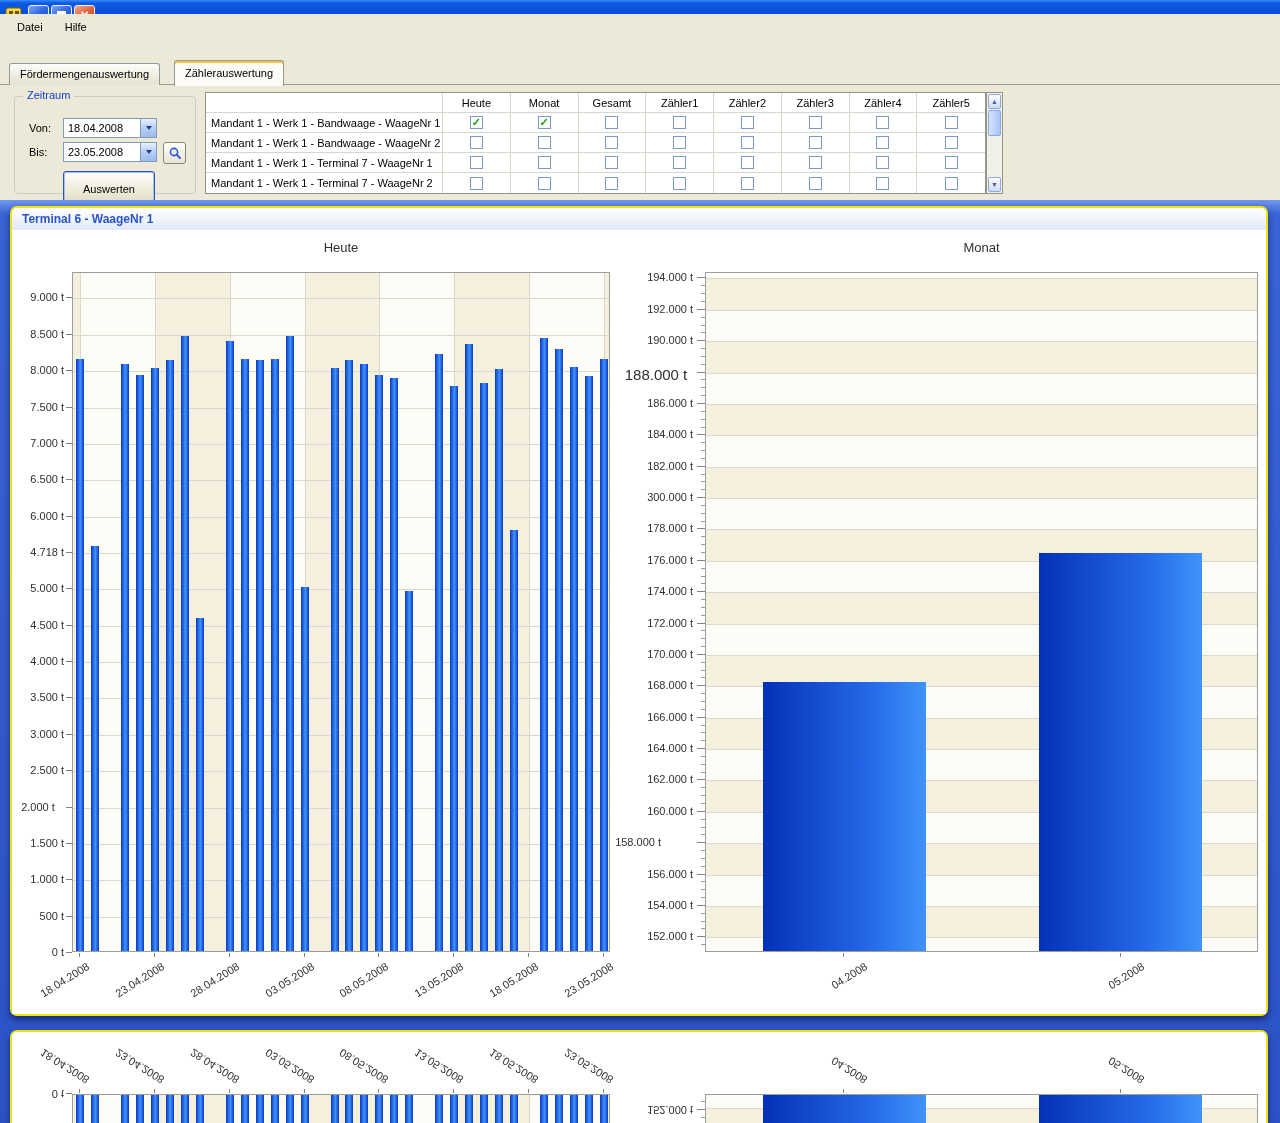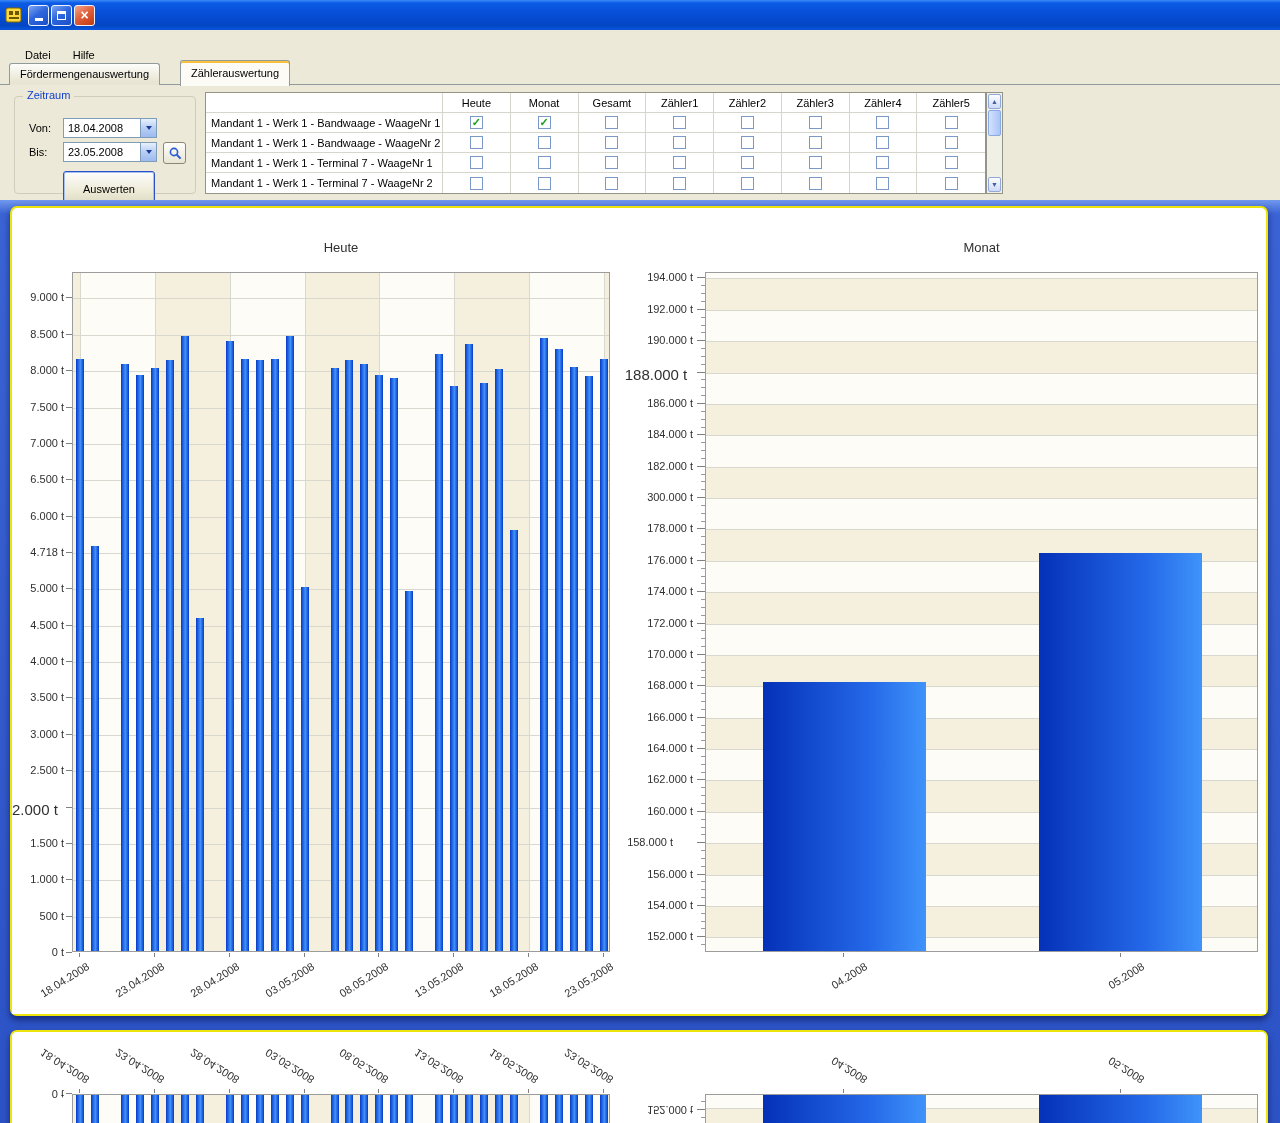--- a/index.html
+++ b/index.html
@@ -20,26 +20,26 @@
   .app-icon { width: 18px; height: 18px; margin-right: 5px; flex: none; }
   .titletext { color: #fff; font-weight: bold; font-size: 13px; text-shadow: 1px 1px 2px #03257a; flex: 1; }
   .winbtns { display: flex; gap: 2px; }
   .wbtn { width: 21px; height: 21px; border-radius: 3px; border: 1px solid #eef2ff;
           display: flex; align-items: center; justify-content: center; color: #fff; }
   .wbtn.minb, .wbtn.maxb { background: linear-gradient(145deg, #7fa6f4 0%, #2f66dd 45%, #1b4fc8 100%); }
   .wbtn.closeb { background: linear-gradient(145deg, #f3a88c 0%, #e1613c 45%, #c2380f 100%); font-size: 14px; font-weight: bold; }
   .glyph-min { width: 8px; height: 3px; background: #fff; margin-top: 9px; }
   .glyph-max { width: 9px; height: 9px; border: 1px solid #fff; border-top: 3px solid #fff; }
   
-  .menubar { position: absolute; top: 42px; left: 0; right: 0; height: 26px; background: #ece9d8;
-             display: flex; align-items: center; padding-left: 14px; }
+  .menubar { position: absolute; top: 14px; left: 0; right: 0; height: 26px; background: #ece9d8;
+             display: flex; align-items: center; padding-left: 6px; }
   .menu-item { padding: 4px 11px; }
   
   .tab-baseline { position: absolute; top: 84px; left: 0; right: 0; height: 1px; background: #919b9c; z-index: 1; }
-  .tabstrip { position: absolute; top: 59px; left: 9px; height: 26px; display: flex; align-items: flex-end; gap: 20px; z-index: 2; }
+  .tabstrip { position: absolute; top: 59px; left: 9px; height: 26px; display: flex; align-items: flex-end; gap: 14px; z-index: 2; }
   .tab { border: 1px solid #919b9c; border-bottom: none; border-radius: 3px 3px 0 0;
          padding: 0 10px; height: 22px; line-height: 21px;
          background: linear-gradient(#fdfdfb, #e8e5d2 85%); position: relative; }
   .tab.active { background: #fcfbf6; height: 26px; line-height: 24px; margin-bottom: -1px; z-index: 3;
                 box-shadow: inset 0 2px 0 #f8c23c; }
   
   .zeitraum { position: absolute; left: 14px; top: 96px; width: 182px; height: 98px;
               border: 1px solid #cfccba; border-radius: 4px; }
   .zeitraum .legend { position: absolute; top: -8px; left: 8px; background: #ece9d8; padding: 0 4px; color: #1340cc; }
   .zlabel { position: absolute; left: 14px; }
@@ -283,20 +283,23 @@
       <span>▲</span>
     </div>
   <div class="sb-thumb"></div>
   <div class="sb-btn sb-down">
       <span>▼</span>
     </div>
 </div>
 
 <div class="content">
   <div class="panel panel1">
+    <div class="panel-header">
+      <span>Terminal 6 - WaageNr 1</span>
+    </div>
     <div class="panel-body" id="p1">
         <div style="position: absolute; left: 60px; top: 10px; width: 538px; text-align: center; font-size: 13px; color: rgb(48, 48, 48);">Heute</div>
         <div style="position: absolute; left: 60px; top: 42px; width: 538px; height: 680px; background: rgb(253, 252, 246); border: 1px solid rgb(156, 156, 156); overflow: hidden;">
           <div style="position: absolute; left: 0px; top: 0px; width: 7.47222px; height: 100%; background: rgb(245, 239, 221);"></div>
           <div style="position: absolute; left: 82.1944px; top: 0px; width: 74.7222px; height: 100%; background: rgb(245, 239, 221);"></div>
           <div style="position: absolute; left: 231.639px; top: 0px; width: 74.7222px; height: 100%; background: rgb(245, 239, 221);"></div>
           <div style="position: absolute; left: 381.083px; top: 0px; width: 74.7222px; height: 100%; background: rgb(245, 239, 221);"></div>
           <div style="position: absolute; left: 530.528px; top: 0px; width: 7.47222px; height: 100%; background: rgb(245, 239, 221);"></div>
           <div style="position: absolute; left: 0px; top: 643.636px; width: 100%; height: 1px; background: rgb(216, 216, 206);"></div>
           <div style="position: absolute; left: 0px; top: 607.273px; width: 100%; height: 1px; background: rgb(216, 216, 206);"></div>
@@ -357,21 +360,21 @@
           <div style="position: absolute; left: 526.528px; top: 85.8182px; width: 8px; height: 594.182px; background: linear-gradient(90deg, rgb(8, 56, 200), rgb(63, 147, 250) 55%, rgb(8, 56, 200));"></div>
         </div>
         <div style="position: absolute; left: 0px; top: 716px; width: 52px; text-align: right; font-size: 11px; color: rgb(48, 48, 48);">0 t</div>
         <div style="position: absolute; left: 54px; top: 722px; width: 6px; height: 1px; background: rgb(128, 128, 128);"></div>
         <div style="position: absolute; left: 0px; top: 679.636px; width: 52px; text-align: right; font-size: 11px; color: rgb(48, 48, 48);">500 t</div>
         <div style="position: absolute; left: 54px; top: 685.636px; width: 6px; height: 1px; background: rgb(128, 128, 128);"></div>
         <div style="position: absolute; left: 0px; top: 643.273px; width: 52px; text-align: right; font-size: 11px; color: rgb(48, 48, 48);">1.000 t</div>
         <div style="position: absolute; left: 54px; top: 649.273px; width: 6px; height: 1px; background: rgb(128, 128, 128);"></div>
         <div style="position: absolute; left: 0px; top: 606.909px; width: 52px; text-align: right; font-size: 11px; color: rgb(48, 48, 48);">1.500 t</div>
         <div style="position: absolute; left: 54px; top: 612.909px; width: 6px; height: 1px; background: rgb(128, 128, 128);"></div>
-        <div style="position: absolute; left: 0px; top: 570.545px; width: 52px; text-align: left; font-size: 15px; color: rgb(48, 48, 48);">2.000 t</div>
+        <div style="position: absolute; left: 0px; top: 570.545px; width: 52px; text-align: center; font-size: 11px; color: rgb(48, 48, 48);">2.000 t</div>
         <div style="position: absolute; left: 54px; top: 576.545px; width: 6px; height: 1px; background: rgb(128, 128, 128);"></div>
         <div style="position: absolute; left: 0px; top: 534.182px; width: 52px; text-align: right; font-size: 11px; color: rgb(48, 48, 48);">2.500 t</div>
         <div style="position: absolute; left: 54px; top: 540.182px; width: 6px; height: 1px; background: rgb(128, 128, 128);"></div>
         <div style="position: absolute; left: 0px; top: 497.818px; width: 52px; text-align: right; font-size: 11px; color: rgb(48, 48, 48);">3.000 t</div>
         <div style="position: absolute; left: 54px; top: 503.818px; width: 6px; height: 1px; background: rgb(128, 128, 128);"></div>
         <div style="position: absolute; left: 0px; top: 461.455px; width: 52px; text-align: right; font-size: 11px; color: rgb(48, 48, 48);">3.500 t</div>
         <div style="position: absolute; left: 54px; top: 467.455px; width: 6px; height: 1px; background: rgb(128, 128, 128);"></div>
         <div style="position: absolute; left: 0px; top: 425.091px; width: 52px; text-align: right; font-size: 11px; color: rgb(48, 48, 48);">4.000 t</div>
         <div style="position: absolute; left: 54px; top: 431.091px; width: 6px; height: 1px; background: rgb(128, 128, 128);"></div>
         <div style="position: absolute; left: 0px; top: 388.727px; width: 52px; text-align: right; font-size: 11px; color: rgb(48, 48, 48);">4.500 t</div>
@@ -447,21 +450,21 @@
           <div style="position: absolute; left: 0px; top: 5.4902px; width: 100%; height: 1px; background: rgb(216, 216, 206);"></div>
           <div style="position: absolute; left: 56.75px; top: 409.412px; width: 163px; height: 270.588px; background: linear-gradient(90deg, rgb(4, 49, 184) 0%, rgb(36, 104, 232) 65%, rgb(63, 147, 250) 100%);"></div>
           <div style="position: absolute; left: 333.25px; top: 280px; width: 163px; height: 400px; background: linear-gradient(90deg, rgb(4, 49, 184) 0%, rgb(36, 104, 232) 65%, rgb(63, 147, 250) 100%);"></div>
         </div>
         <div style="position: absolute; left: 595px; top: 700.314px; width: 86px; text-align: right; font-size: 11px; color: rgb(48, 48, 48);">152.000 t</div>
         <div style="position: absolute; left: 685px; top: 706.314px; width: 8px; height: 1px; background: rgb(128, 128, 128);"></div>
         <div style="position: absolute; left: 595px; top: 668.941px; width: 86px; text-align: right; font-size: 11px; color: rgb(48, 48, 48);">154.000 t</div>
         <div style="position: absolute; left: 685px; top: 674.941px; width: 8px; height: 1px; background: rgb(128, 128, 128);"></div>
         <div style="position: absolute; left: 595px; top: 637.569px; width: 86px; text-align: right; font-size: 11px; color: rgb(48, 48, 48);">156.000 t</div>
         <div style="position: absolute; left: 685px; top: 643.569px; width: 8px; height: 1px; background: rgb(128, 128, 128);"></div>
-        <div style="position: absolute; left: 575px; top: 606.196px; width: 86px; text-align: right; font-size: 11px; color: rgb(48, 48, 48);">158.000 t</div>
+        <div style="position: absolute; left: 563px; top: 606.196px; width: 86px; text-align: right; font-size: 11px; color: rgb(48, 48, 48);">158.000 t</div>
         <div style="position: absolute; left: 685px; top: 612.196px; width: 8px; height: 1px; background: rgb(128, 128, 128);"></div>
         <div style="position: absolute; left: 595px; top: 574.824px; width: 86px; text-align: right; font-size: 11px; color: rgb(48, 48, 48);">160.000 t</div>
         <div style="position: absolute; left: 685px; top: 580.824px; width: 8px; height: 1px; background: rgb(128, 128, 128);"></div>
         <div style="position: absolute; left: 595px; top: 543.451px; width: 86px; text-align: right; font-size: 11px; color: rgb(48, 48, 48);">162.000 t</div>
         <div style="position: absolute; left: 685px; top: 549.451px; width: 8px; height: 1px; background: rgb(128, 128, 128);"></div>
         <div style="position: absolute; left: 595px; top: 512.078px; width: 86px; text-align: right; font-size: 11px; color: rgb(48, 48, 48);">164.000 t</div>
         <div style="position: absolute; left: 685px; top: 518.078px; width: 8px; height: 1px; background: rgb(128, 128, 128);"></div>
         <div style="position: absolute; left: 595px; top: 480.706px; width: 86px; text-align: right; font-size: 11px; color: rgb(48, 48, 48);">166.000 t</div>
         <div style="position: absolute; left: 685px; top: 486.706px; width: 8px; height: 1px; background: rgb(128, 128, 128);"></div>
         <div style="position: absolute; left: 595px; top: 449.333px; width: 86px; text-align: right; font-size: 11px; color: rgb(48, 48, 48);">168.000 t</div>

